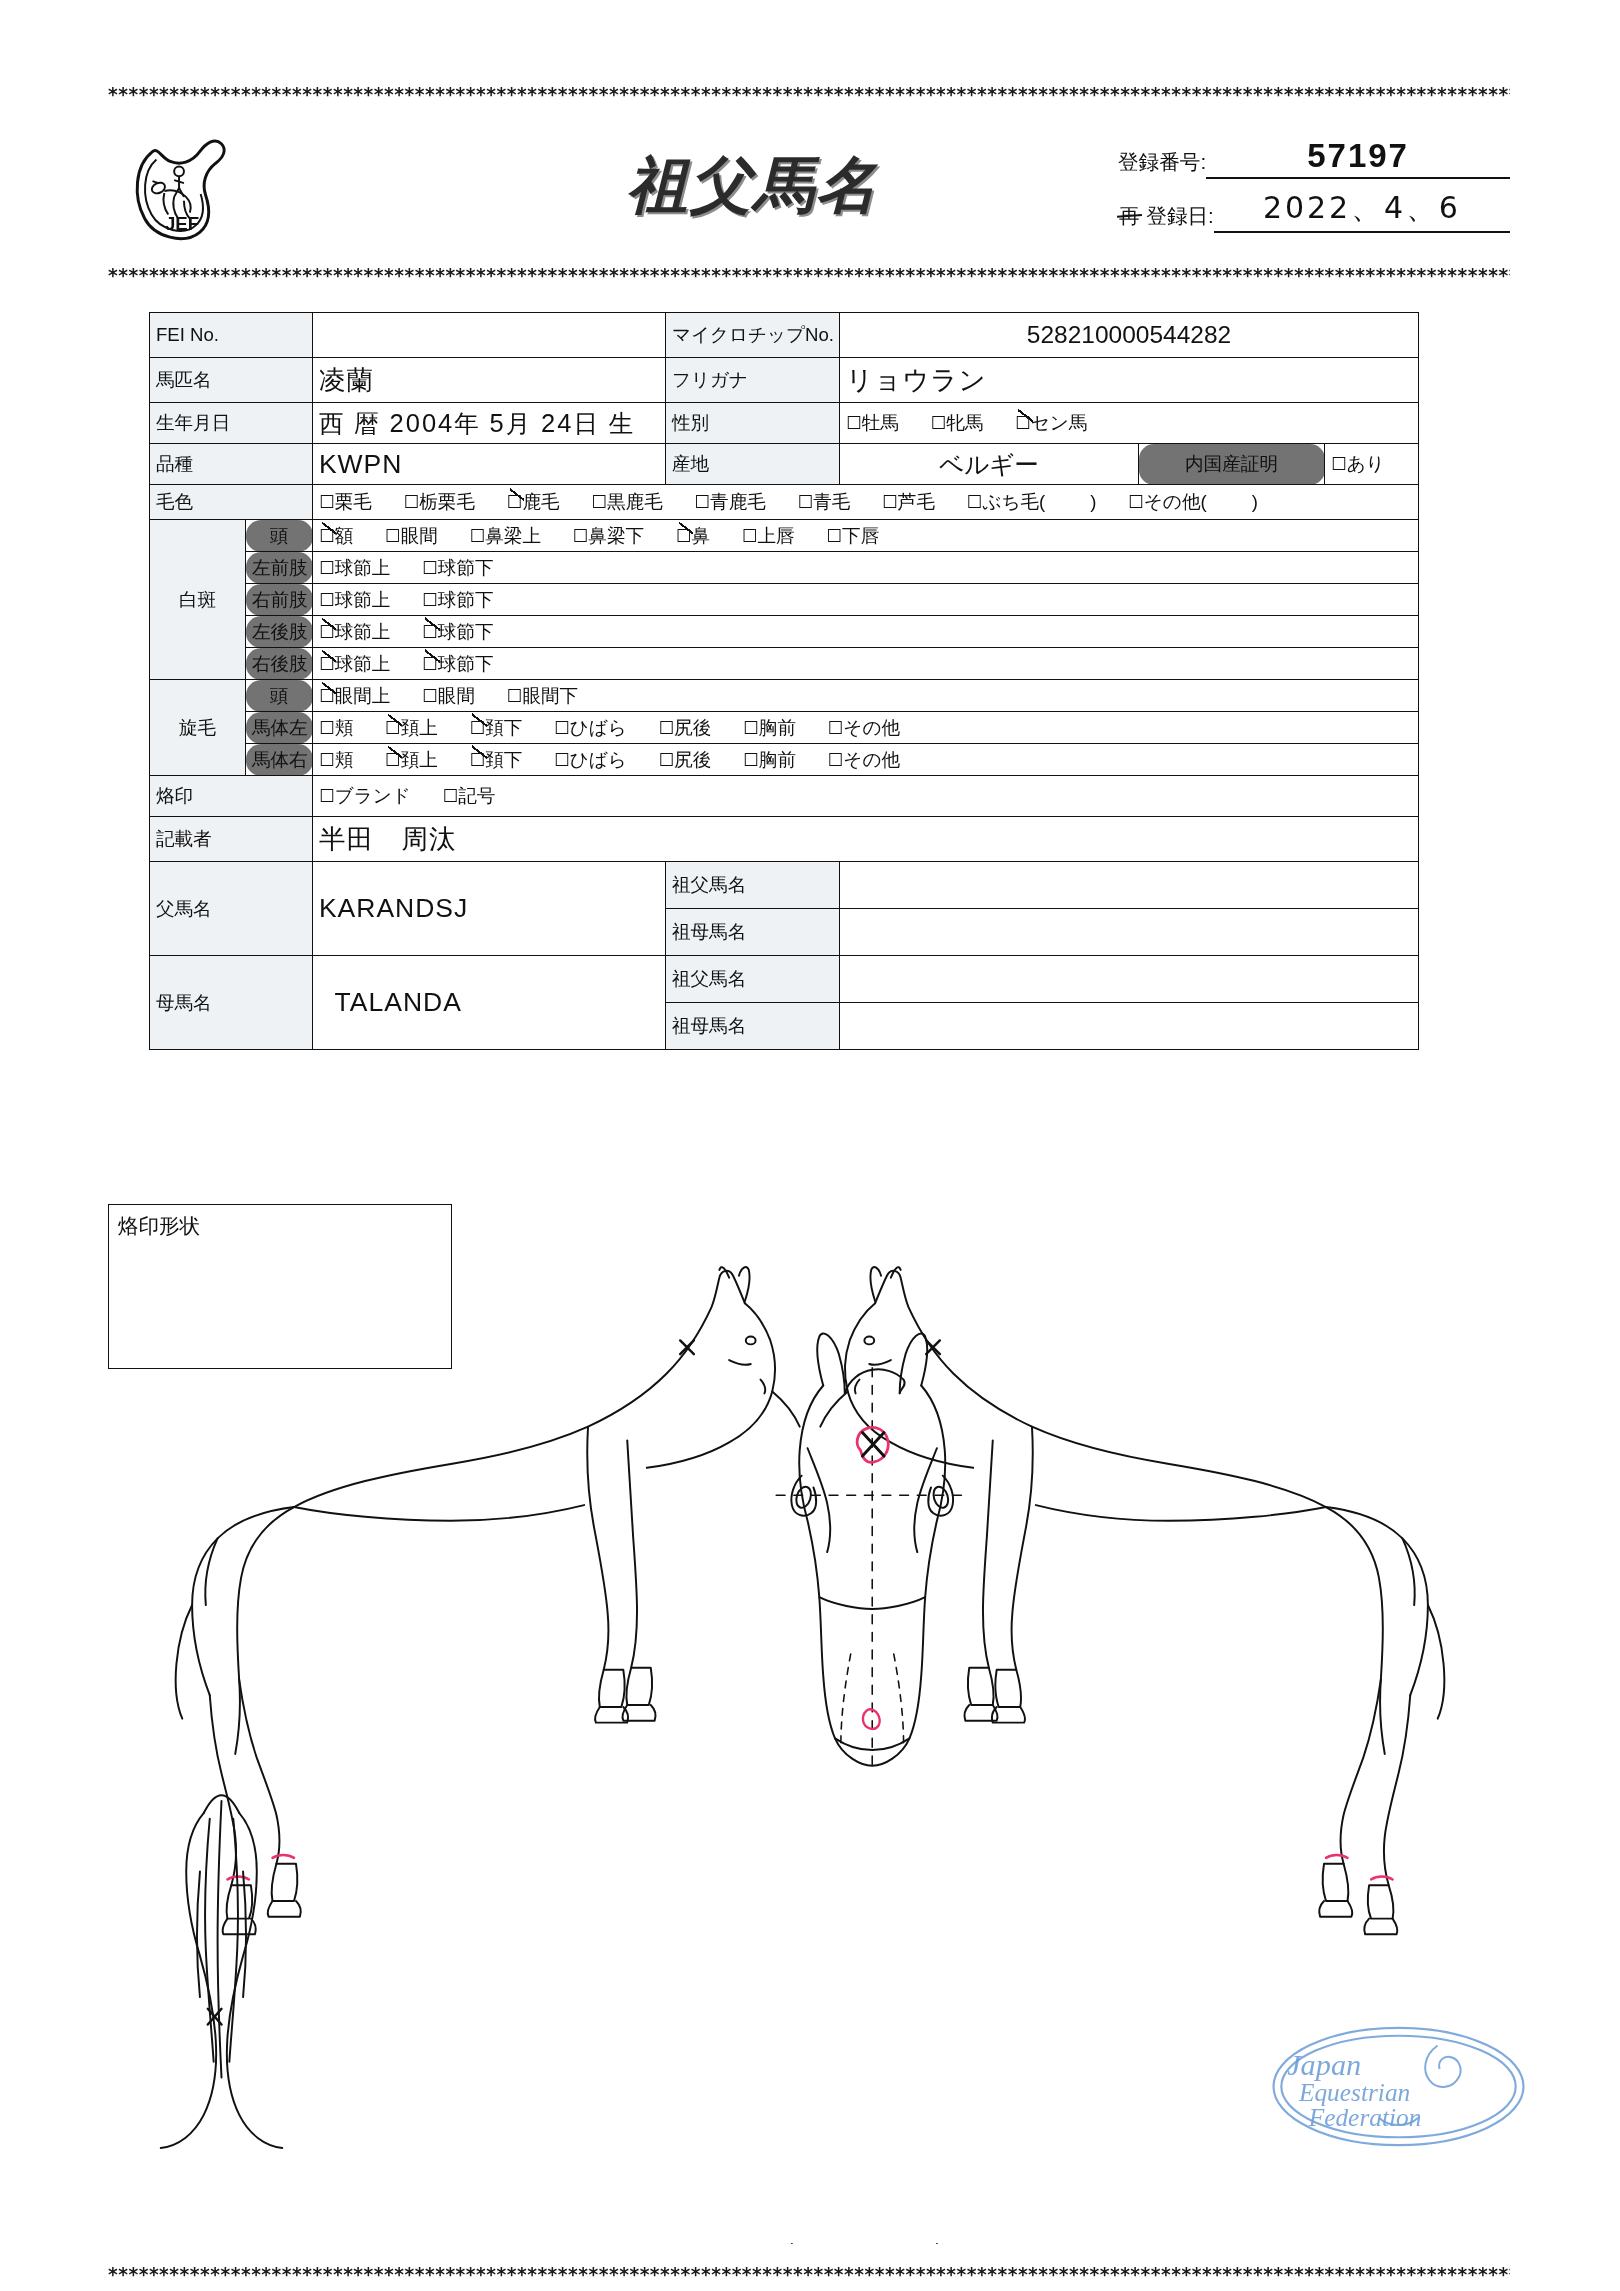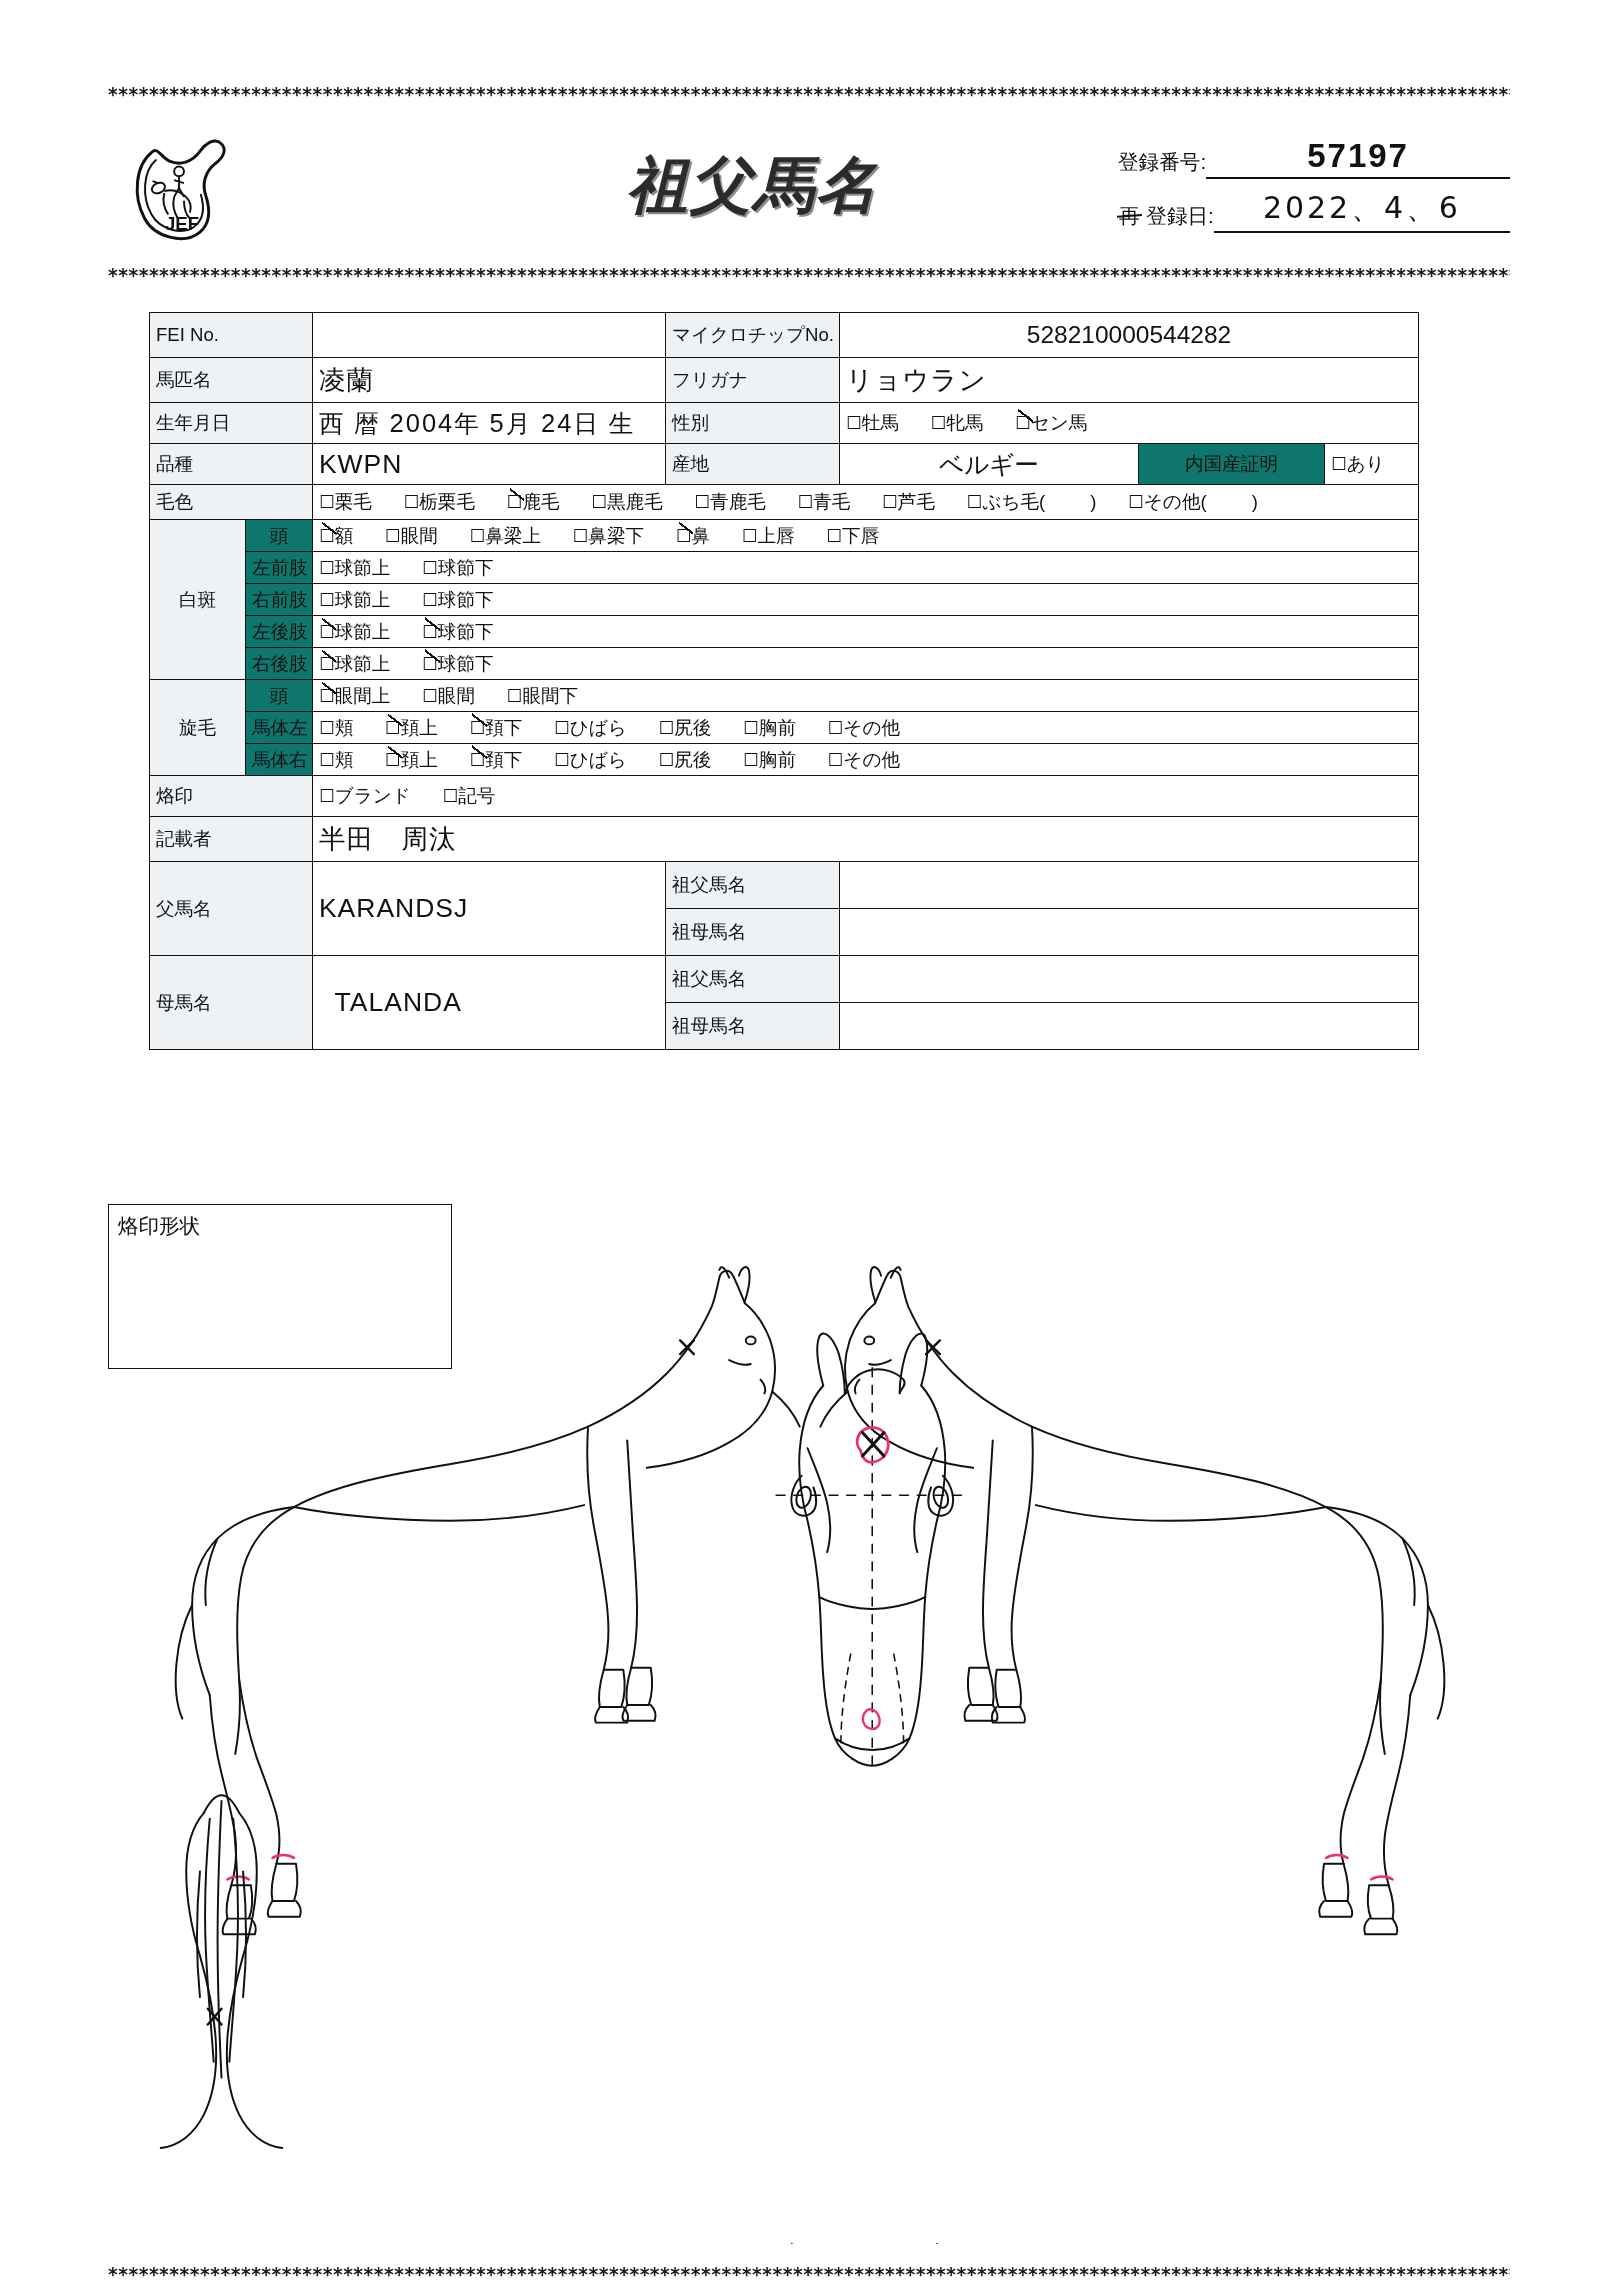--- a/index.html
+++ b/index.html
@@ -74,21 +74,21 @@
   }
 
   
   table.main {
     position:absolute; left:149px; top:312px; width:1269px;
     border-collapse:collapse; table-layout:fixed;
     font-size:18.6px;
   }
   table.main td { border:1.6px solid #111; padding:2px 5.9px; vertical-align:middle; }
   .lbl { background:#eef2f5; font-size:18.6px; text-align:left; white-space:nowrap; }
-  .lbl-c { background:#0f766e; font-size:18.6px; text-align:center; white-space:nowrap; }
+  .lbl-c { background:#737373; font-size:18.6px; text-align:center; white-space:nowrap;border-radius:15px; }
   .val-hand { font-size:26.5px; padding-left:9.8px; letter-spacing:1px; }
   .val-center { text-align:center; font-size:24.5px; }
   .h-tall { height:45px; }
   .h-mid  { height:41px; }
   .h-sm   { height:35px; }
   .h-xs   { height:32px; }
 
   .cb { font-size:18.6px; white-space:nowrap; }
   .cb .box { font-family:"DejaVu Sans",sans-serif; font-size:17.6px; }
   .opts { display:flex; gap:14px; align-items:center; white-space:nowrap; }
@@ -591,16 +591,32 @@
                    C1266 1188 1264 1176 1256 1166"></path>
           <path d="M1240 1002 L1240 1130" stroke-width="1.5"></path>
           <path d="M1228 1012 C1224 1040 1224 1072 1230 1098"></path>
           <path d="M1252 1012 C1256 1040 1256 1072 1250 1098"></path>
           <path d="M1220 1126 C1230 1120 1250 1120 1260 1126" stroke="#e8336b" stroke-width="2.6"></path>
         </g>
       </g>
     </svg>
   </div>
 
+  <div class="stamp">
+    <svg width="260" height="125" viewBox="0 0 265 128">
+      <g stroke="#6f9fd8" fill="none" stroke-width="2.2" opacity="0.88">
+        <ellipse cx="132" cy="64" rx="128" ry="60"></ellipse>
+        <ellipse cx="132" cy="64" rx="120" ry="52"></ellipse>
+        <path d="M172 22 C158 32 156 48 164 58 C172 68 188 66 194 54
+                 C198 46 194 36 186 34 C178 32 172 38 174 46" stroke-width="2"></path>
+        <path d="M112 96 C122 106 142 106 152 96" stroke-width="2"></path>
+      </g>
+      <g fill="#6f9fd8" opacity="0.9" font-family="Liberation Serif, serif" font-style="italic">
+        <text x="18" y="52" font-size="31">Japan</text>
+        <text x="30" y="79" font-size="26">Equestrian</text>
+        <text x="40" y="104" font-size="26">Federation</text>
+      </g>
+    </svg>
+  </div>
 
   <div class="starline bot">****************************************************************************************************************************************************************************************************************************</div>
 </div>
 
 
 </body></html>

